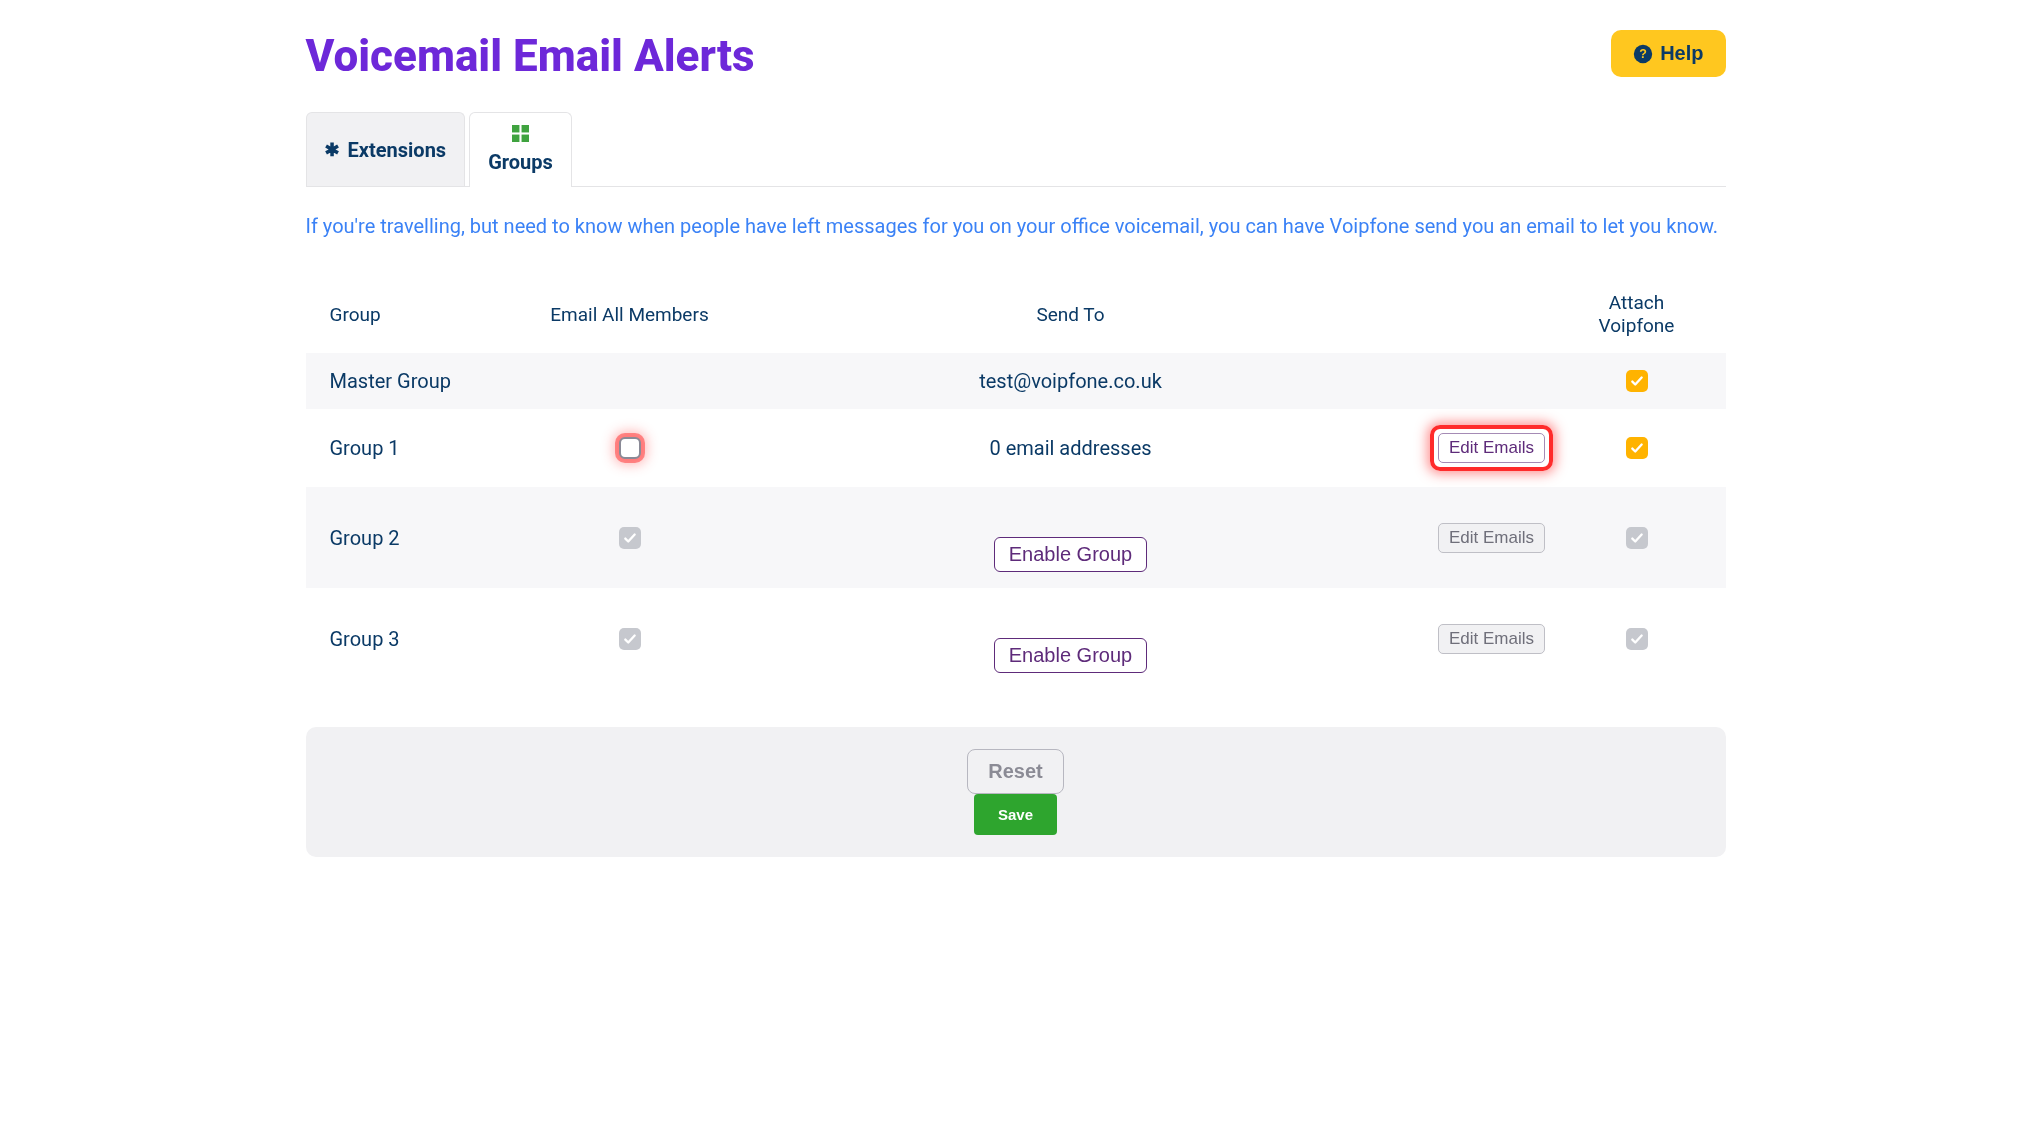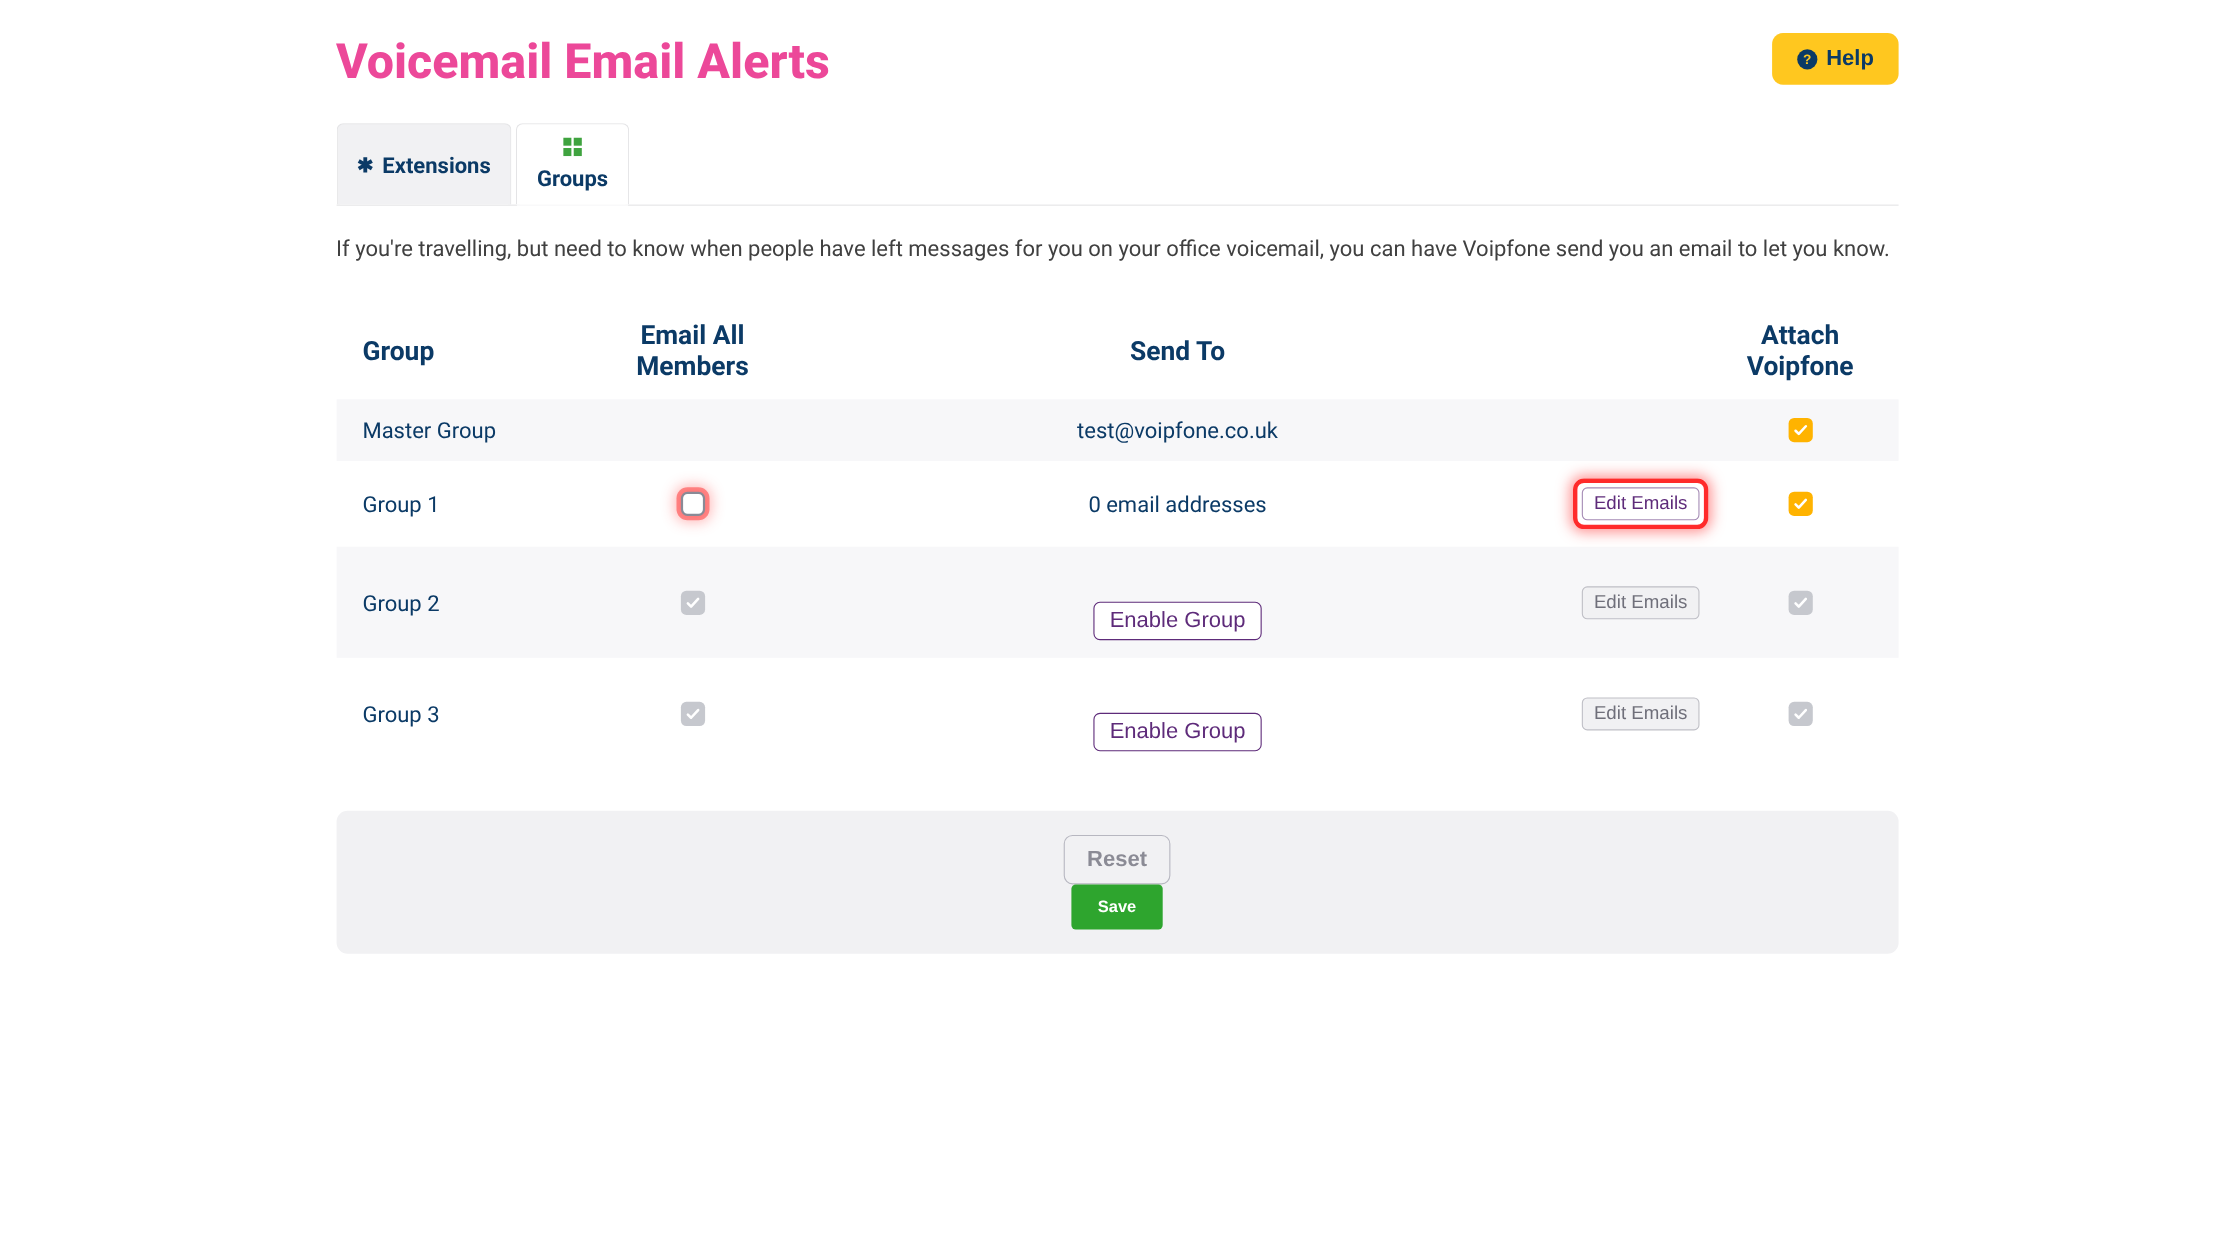--- a/index.html
+++ b/index.html
@@ -17,21 +17,21 @@
   }
   .header-row {
     display: flex;
     justify-content: space-between;
     align-items: flex-start;
   }
   h1 {
     margin: 0 0 30px 0;
     font-size: 44px;
     font-weight: 800;
-    color: #ec4899;
+    color: #6d28d9;
   }
   .help-btn {
     background: #ffc71f;
     border: none;
     border-radius: 10px;
     padding: 12px 22px;
     font-size: 20px;
     font-weight: 700;
     color: #0b3a66;
     display: inline-flex;
@@ -69,35 +69,35 @@
     position: absolute;
     left: 0; right: 0; bottom: -1px;
     height: 1px;
     background: #fff;
   }
   .icon-asterisk { color: #0b3a66; font-size: 18px; }
   .icon-grid { color: #3fa33f; }
   .intro {
     margin: 24px 0 34px 0;
     font-size: 20px;
-    color: #404040;
+    color: #3b82f6;
     line-height: 1.5;
   }
   .table {
     width: 100%;
   }
   .thead, .trow {
     display: grid;
     grid-template-columns: 200px 200px 1fr 160px 130px;
     align-items: center;
     padding: 16px 24px;
   }
   .thead {
-    font-weight: 700;
-    font-size: 24px;
+    font-weight: 400;
+    font-size: 19px;
   }
   .th-center { text-align: center; }
   .trow {
     font-size: 20px;
     color: #0b3a66;
   }
   .trow.alt { background: #f7f7f9; }
   .cell-center { text-align: center; display: flex; justify-content: center; align-items: flex-start; }
   .checkbox {
     width: 22px;

